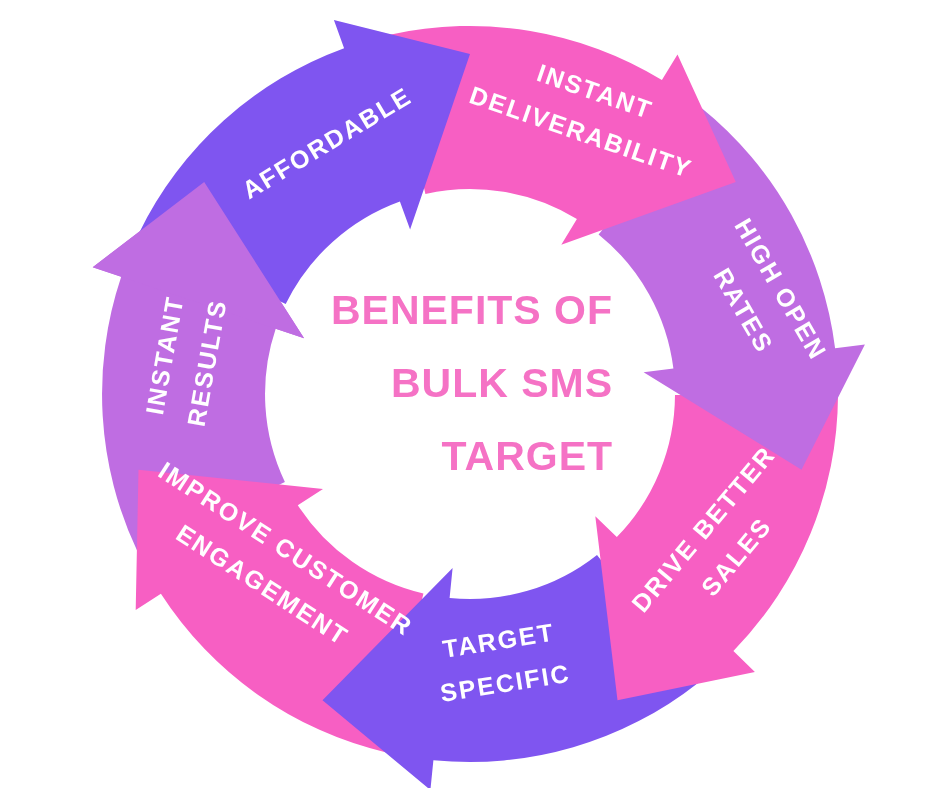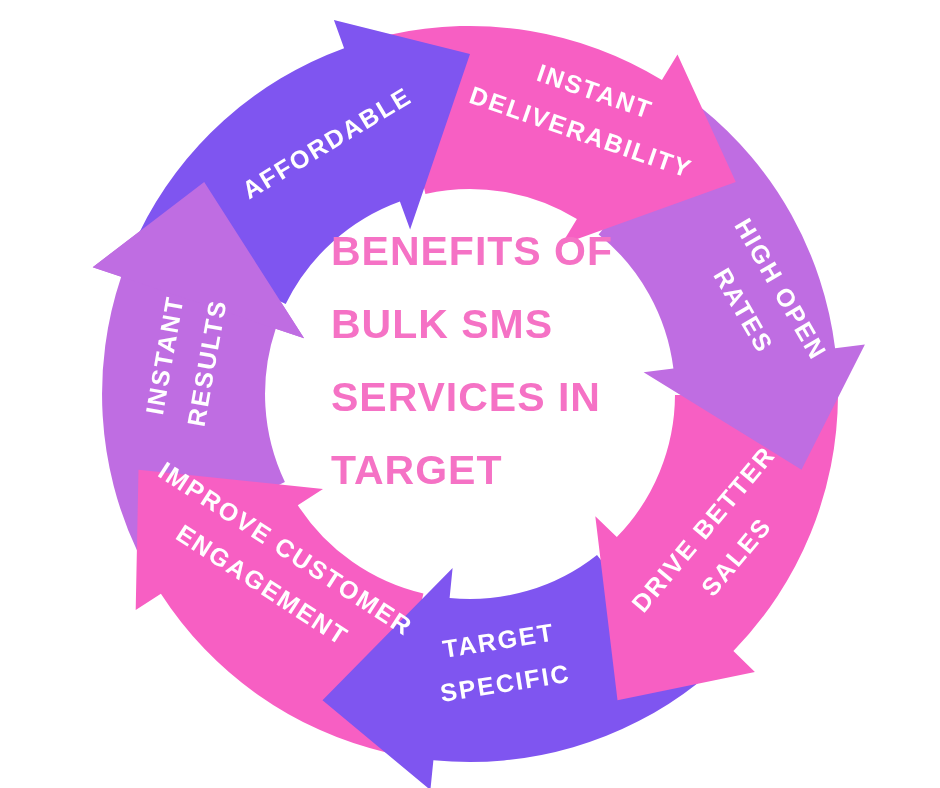--- a/index.html
+++ b/index.html
@@ -19,23 +19,23 @@
     font-weight: bold;
     font-size: 25px;
     letter-spacing: 2px;
     line-height: 43px;
     text-align: center;
     white-space: nowrap;
   }
   .title-block {
     position: absolute;
     left: 472px;
-    top: 361px;
+    top: 383px;
     transform: translate(-50%, -50%);
-    text-align: left;
+    text-align: right;
     white-space: nowrap;
   }
   .title-line {
     font-size: 41px;
     font-weight: bold;
     letter-spacing: 1px;
     line-height: 73px;
   }
 </style>
 </head>
@@ -78,17 +78,16 @@
       </div>
       <div class="arrow-label" style="left: 186px; top: 359px; transform: translate(-50%, -50%) rotate(-80deg); color: rgb(255, 255, 255);">
         <div>INSTANT</div>
         <div>RESULTS</div>
       </div>
     </div>
   <div id="center-title">
     <div class="title-block" style="color: rgb(245, 114, 197);">
         <div class="title-line">BENEFITS OF</div>
         <div class="title-line">BULK SMS</div>
-        <div class="title-line">SERVICES IN</div>
         <div class="title-line">TARGET</div>
       </div>
   </div>
 </div>
 
 </body></html>

